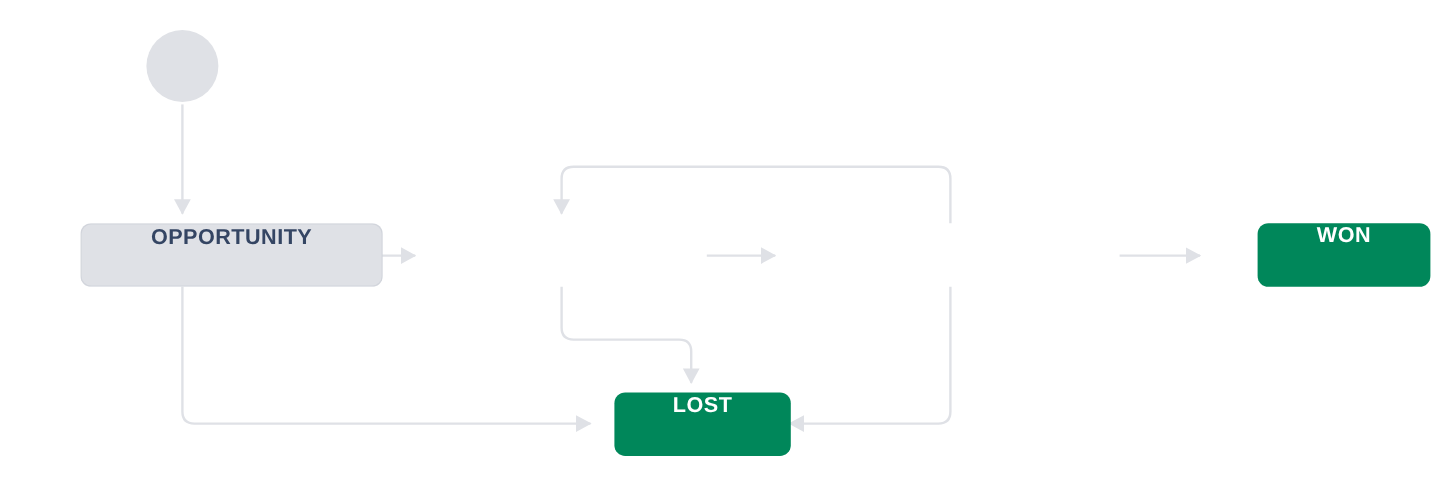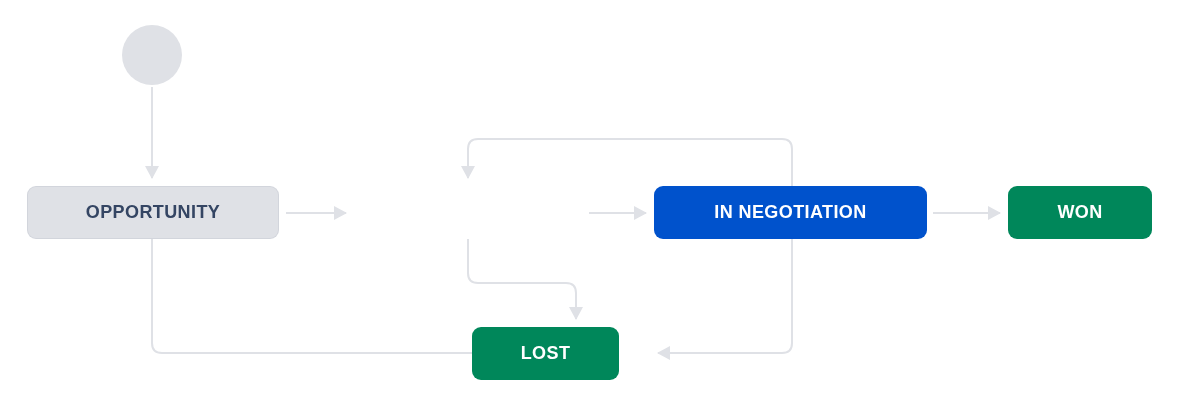--- a/index.html
+++ b/index.html
@@ -37,27 +37,28 @@
     left: 122px; top: 25px;
     width: 60px; height: 60px;
     border-radius: 50%;
     background: var(--status-gray);
   }
   .node {
     position: absolute;
     height: 53px;
     border-radius: 9px;
     display: flex;
-    align-items: center;
+    align-items: flex-start;
     justify-content: center;
     font-weight: bold;
     font-size: 18px;
     letter-spacing: 0.4px;
     white-space: nowrap;
     cursor: default;
+    margin-left: 40px;
   }
   .node--gray  { background: var(--status-gray);  color: var(--gray-node-text); border: 1px solid rgba(9,30,66,0.06); }
   .node--blue  { background: var(--status-blue);  color: var(--light-node-text); }
   .node--green { background: var(--status-green); color: var(--light-node-text); }
   .node--opportunity    { left: 27px;   top: 186px; width: 252px; }
   .node--contacted      { left: 354px;  top: 186px; width: 229px; }
   .node--in-negotiation { left: 654px;  top: 186px; width: 273px; }
   .node--won            { left: 1008px; top: 186px; width: 144px; }
   .node--lost           { left: 472px;  top: 327px; width: 147px; }
 </style>
@@ -83,23 +84,20 @@
     <path class="edge" marker-end="url(#arrow)" d="M 792 239 L 792 343 Q 792 353 782 353 L 658 353"></path>
   </svg>
 
   <div class="start-node"></div>
 
   <div class="node node--gray node--opportunity">
     <span>OPPORTUNITY</span>
   </div>
 
 
-  <div class="node node--blue node--in-negotiation">
-    <span>IN NEGOTIATION</span>
-  </div>
 
   <div class="node node--green node--won">
     <span>WON</span>
   </div>
 
   <div class="node node--green node--lost">
     <span>LOST</span>
   </div>
 
 </div>

